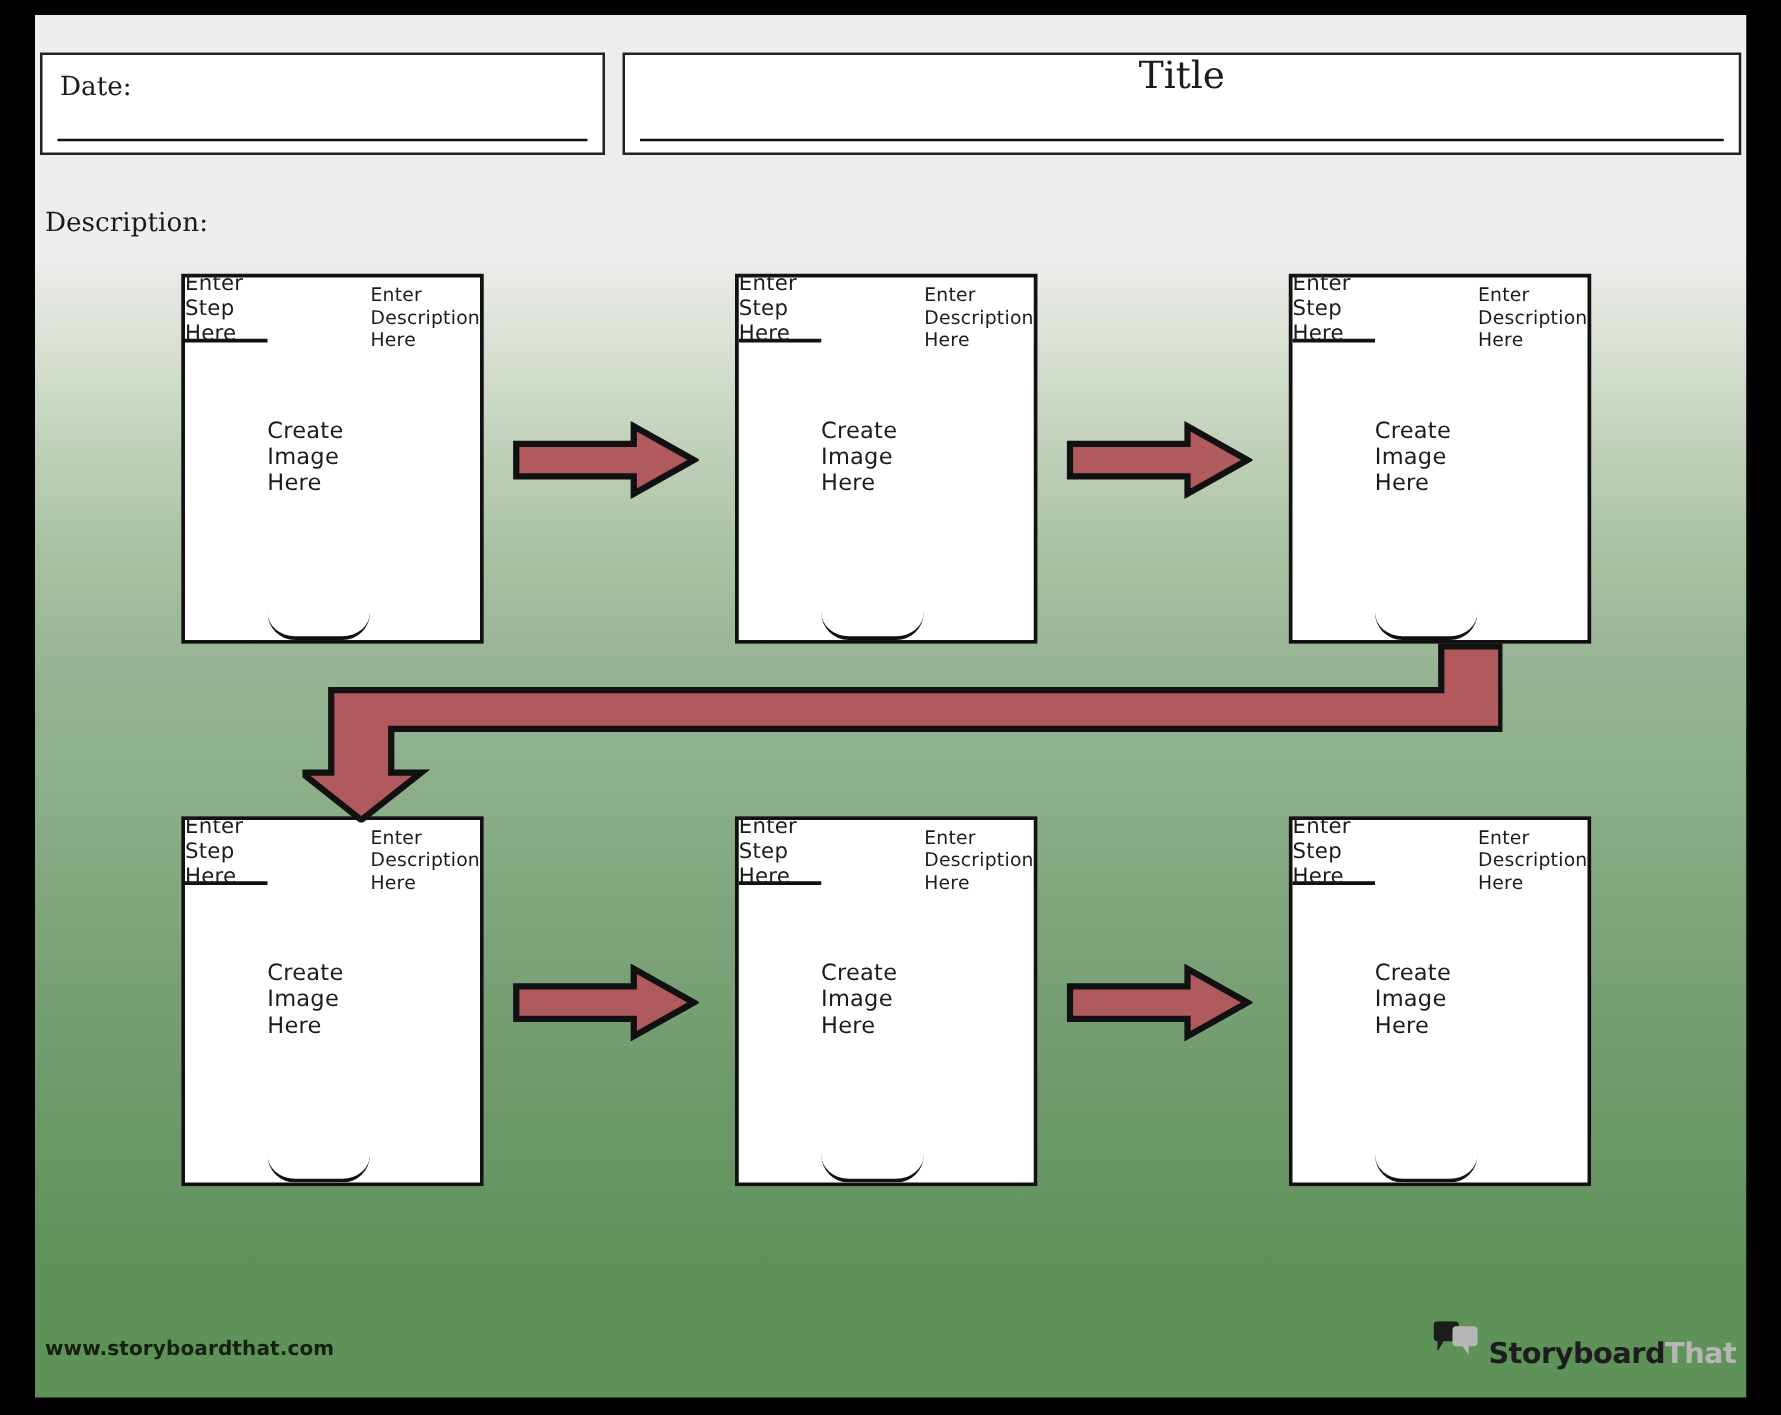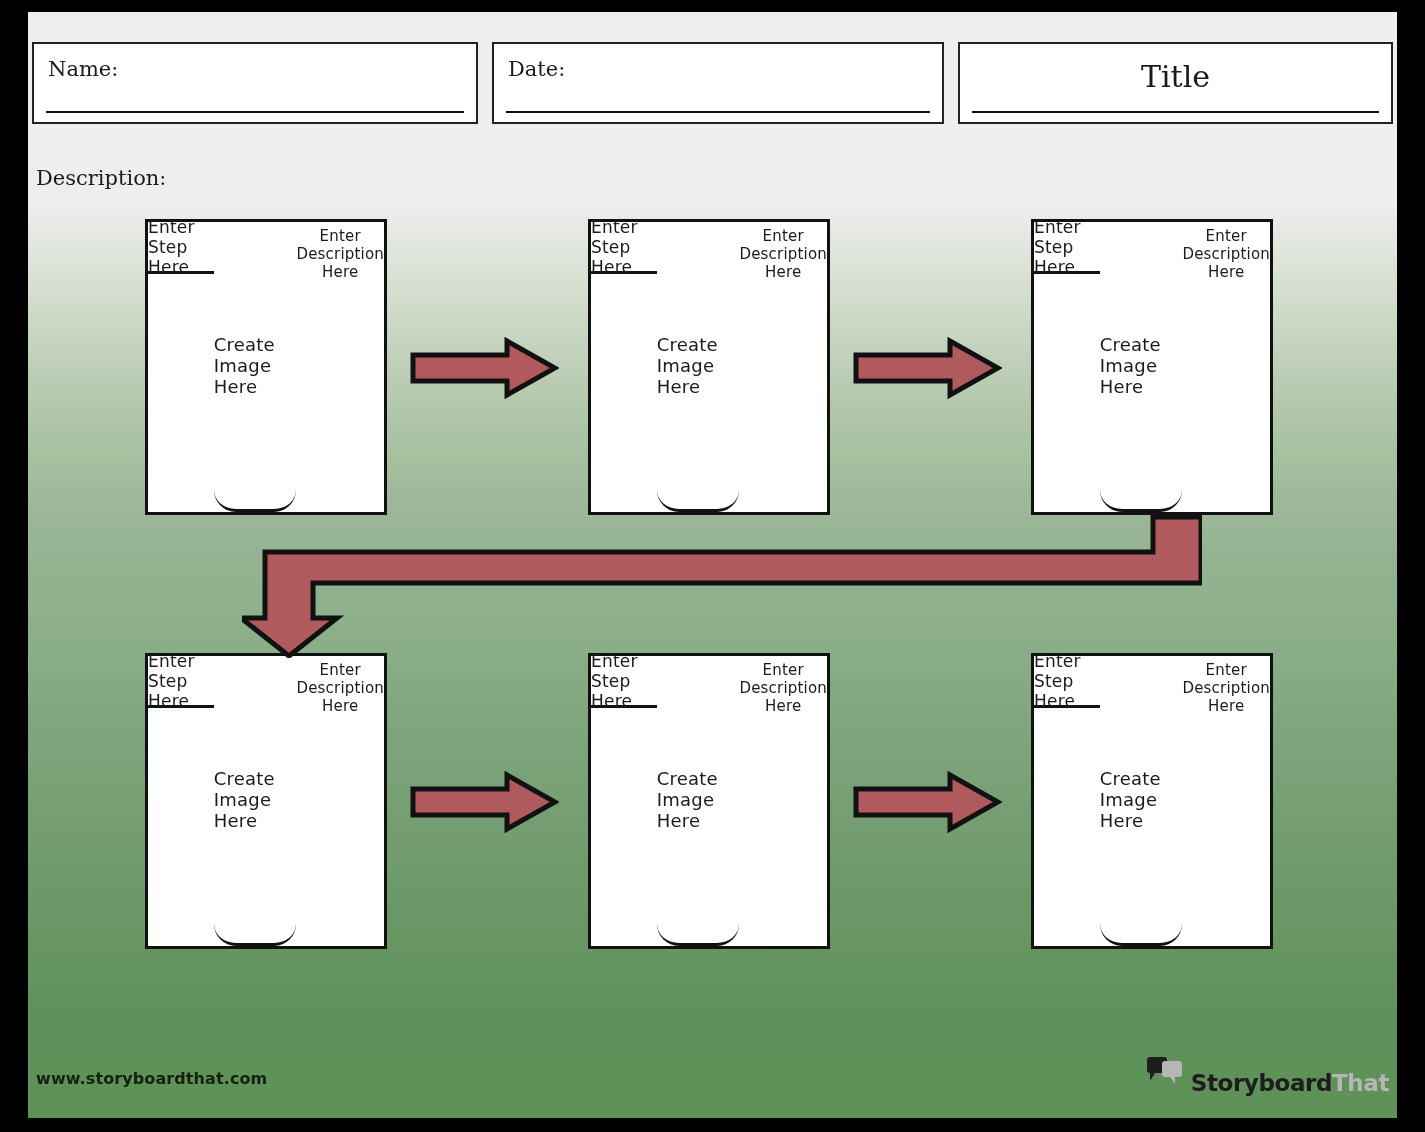--- a/index.html
+++ b/index.html
@@ -76,21 +76,21 @@
     position: absolute;
     left: 12px;
     right: 12px;
     bottom: 9px;
     height: 2px;
     background: #111111;
   }
 
   #box-name  { width: 446px; }
   #box-date  { width: 452px; text-align: center; }
-  #box-title { flex: 1 1 auto; justify-content: center; padding-top: 16px; }
+  #box-title { flex: 1 1 auto; justify-content: center; padding-top: 0; }
 
   .hdr-label {
     font-family: "DejaVu Serif", serif;
     font-size: 21px;
     color: #1a1a1a;
     line-height: 1.1;
   }
 
   .hdr-title-label {
     font-family: "DejaVu Serif", serif;
@@ -145,21 +145,20 @@
   }
 
   .card-desc {
     height: 64px;
     display: flex;
     align-items: center;
     justify-content: center;
     font-size: 15px;
     color: #1b1b1b;
     letter-spacing: 0.2px;
-    text-align: center;
   }
 
   
   #card-1 { left: 117px;  top: 207px; }
   #card-2 { left: 560px;  top: 207px; }
   #card-3 { left: 1003px; top: 207px; }
   
   #card-4 { left: 117px;  top: 641px; }
   #card-5 { left: 560px;  top: 641px; }
   #card-6 { left: 1003px; top: 641px; }
@@ -219,23 +218,20 @@
   .logo-word .w-gray { color: #b6b6b6; }
 </style>
 </head>
 <body>
 
 <div id="worksheet">
   <div id="canvas">
 
     <div id="header-row">
 
-      <div class="hdr-box" id="box-name">
-        <span class="hdr-label">Name:</span>
-      </div>
 
       <div class="hdr-box" id="box-date">
         <span class="hdr-label">Date:</span>
       </div>
 
       <div class="hdr-box" id="box-title">
         <span class="hdr-title-label">Title</span>
       </div>
 
     </div>

